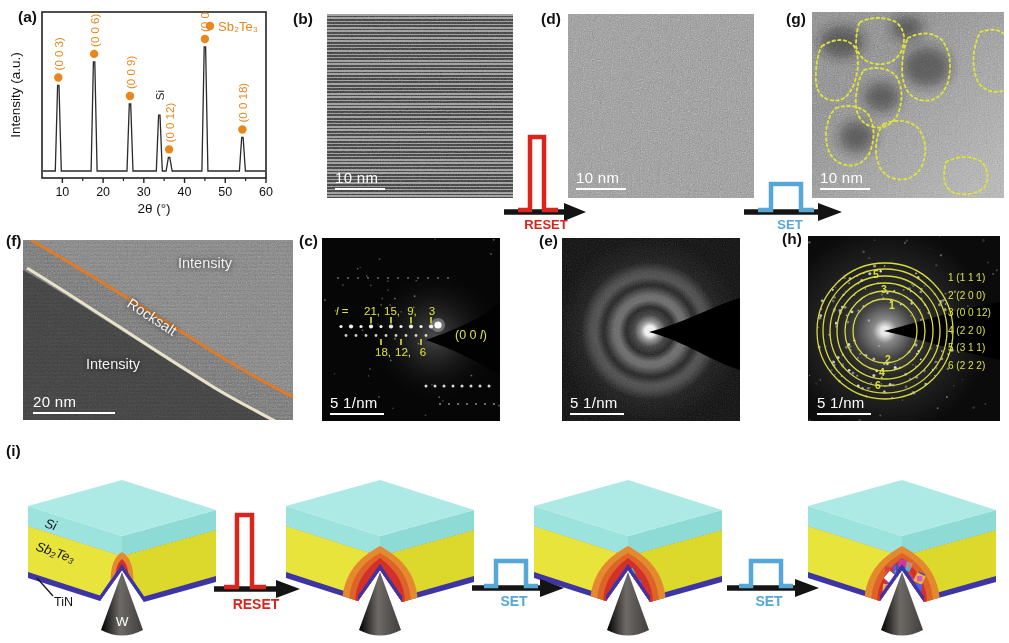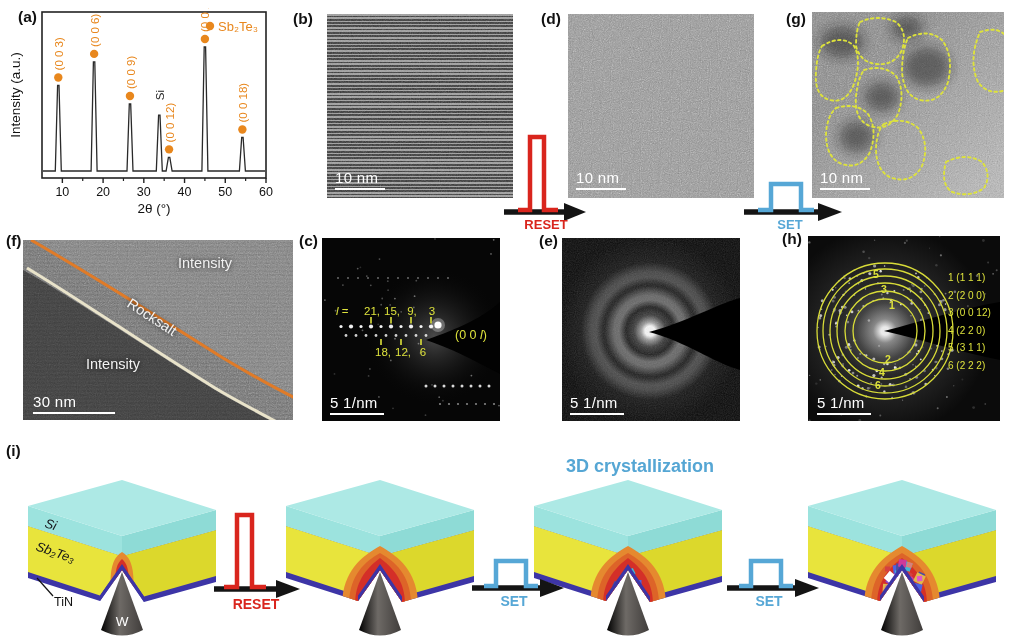--- a/index.html
+++ b/index.html
@@ -171,21 +171,21 @@
           <path d="M8,-2 C60,28 140,78 200,116 C230,134 256,148 272,156 L272,-2 Z" fill="rgba(215,215,215,.14)"></path>
           <path d="M0,30 C60,64 130,112 192,150 C222,168 248,180 264,190 L0,190 Z" fill="rgba(15,15,15,.5)"></path>
           <path d="M8,0 C60,30 140,80 200,118 C230,136 256,150 272,158" fill="none" stroke="#e07b28" stroke-width="3"></path>
           <path d="M4,28 C60,62 130,110 192,148 C222,166 248,178 264,188" fill="none" stroke="#e9e3ca" stroke-width="3"></path>
         </svg>
       </div>
     <div class="reg" style="left:182px;top:23px">Intensity</div>
     <div class="reg rot" style="left:129px;top:77px">Rocksalt</div>
     <div class="reg" style="left:90px;top:124px">Intensity</div>
     <div class="sbar" style="left:10px;bottom:6px">
-      <div class="txt">30 nm</div>
+      <div class="txt">20 nm</div>
       <div class="line" style="width:82px"></div>
     </div>
   </div>
 
   <div id="panel-c" class="panel saed-c">
     <div id="c-svg">
         <svg class="ov" width="178" height="183">
           <defs>
             <radialGradient id="cGlow">
               <stop offset="0" stop-color="rgba(200,200,200,.35)"></stop>
@@ -586,21 +586,20 @@
             <text x="140" y="133">6 (2 2 2)</text>
           </g>
         </svg>
       </div>
     <div class="sbar" style="left:9px;bottom:6px">
       <div class="txt">5 1/nm</div>
       <div class="line" style="width:54px"></div>
     </div>
   </div>
 
-  <div class="title" style="left:640px;top:456px;color:#55a6d4">3D crystallization</div>
 
   <div id="dev1" class="dev" style="left:22px;top:474px"><svg width="200" height="170" viewBox="0 0 200 170">
     <defs>
       <linearGradient id="coneG1" x1="0" x2="1" y1="0" y2="0">
         <stop offset="0" stop-color="#38363
 5"></stop>
             <stop offset="0.45" stop-color="#6e6a66"></stop>
             <stop offset="1" stop-color="#403d3b"></stop>
       </linearGradient>
       <clipPath id="clipFaces1">

